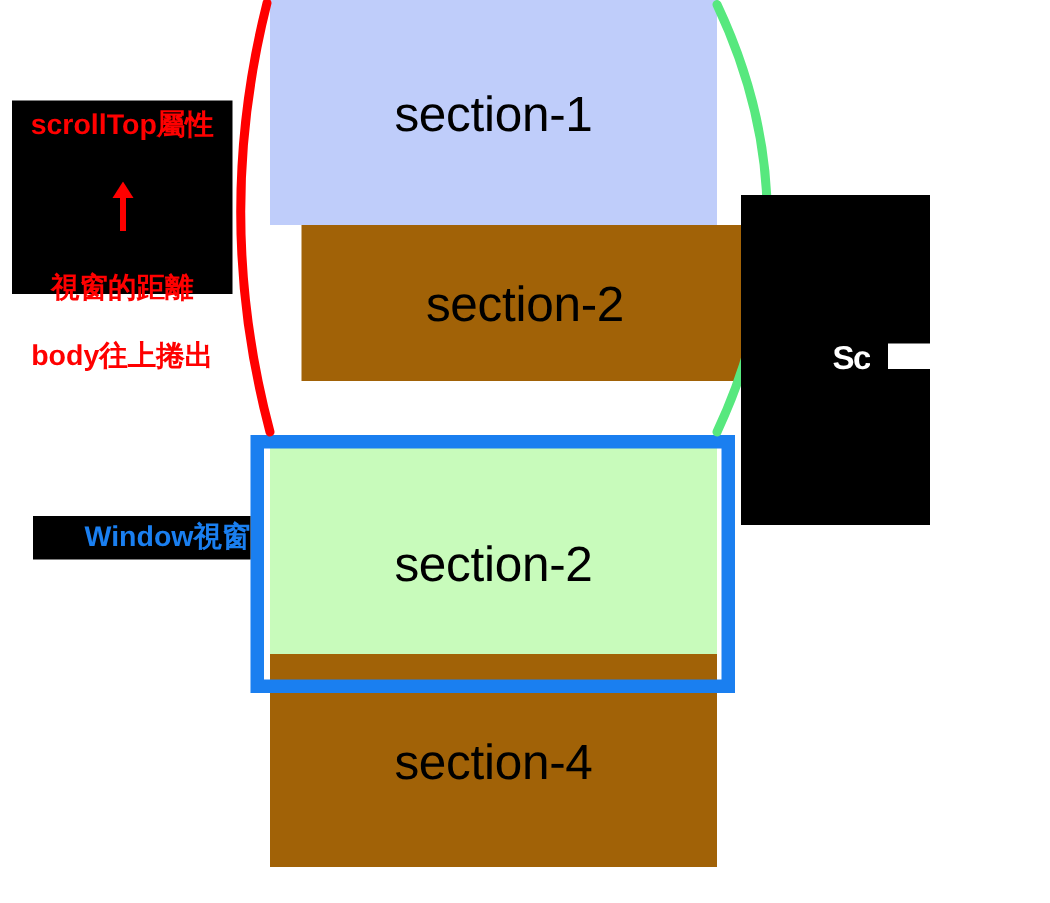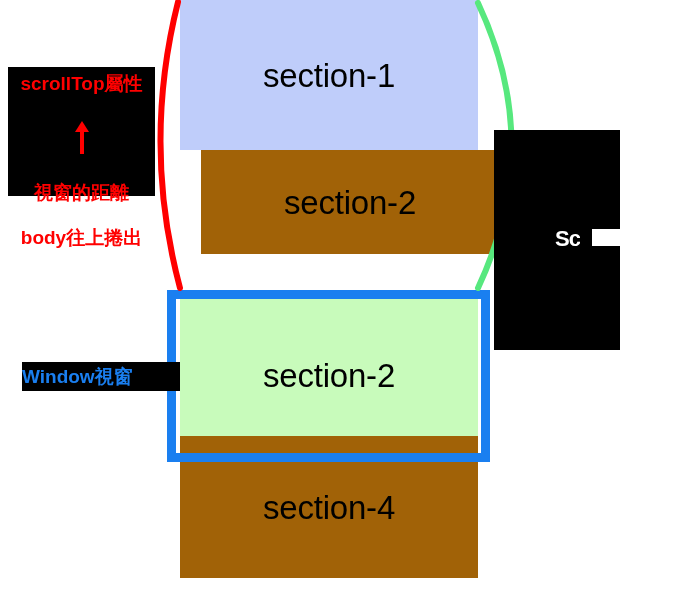--- a/index.html
+++ b/index.html
@@ -107,26 +107,26 @@
     text-align: center;
   }
 
   .callout-arrow-up {
     margin: 3px 0 4px 0;
     line-height: 0;
   }
 
   #window-callout {
     left: 22px;
-    top: 362px;
-    width: 158px;
+    top: 344px;
+    width: 145px;
     height: 29px;
     display: flex;
     align-items: center;
-    justify-content: flex-start;
+    justify-content: flex-end;
   }
 
   .callout-blue-text {
     color: #1a7ff0;
     font-size: 19px;
     font-weight: bold;
     line-height: 1;
     white-space: nowrap;
   }
 

